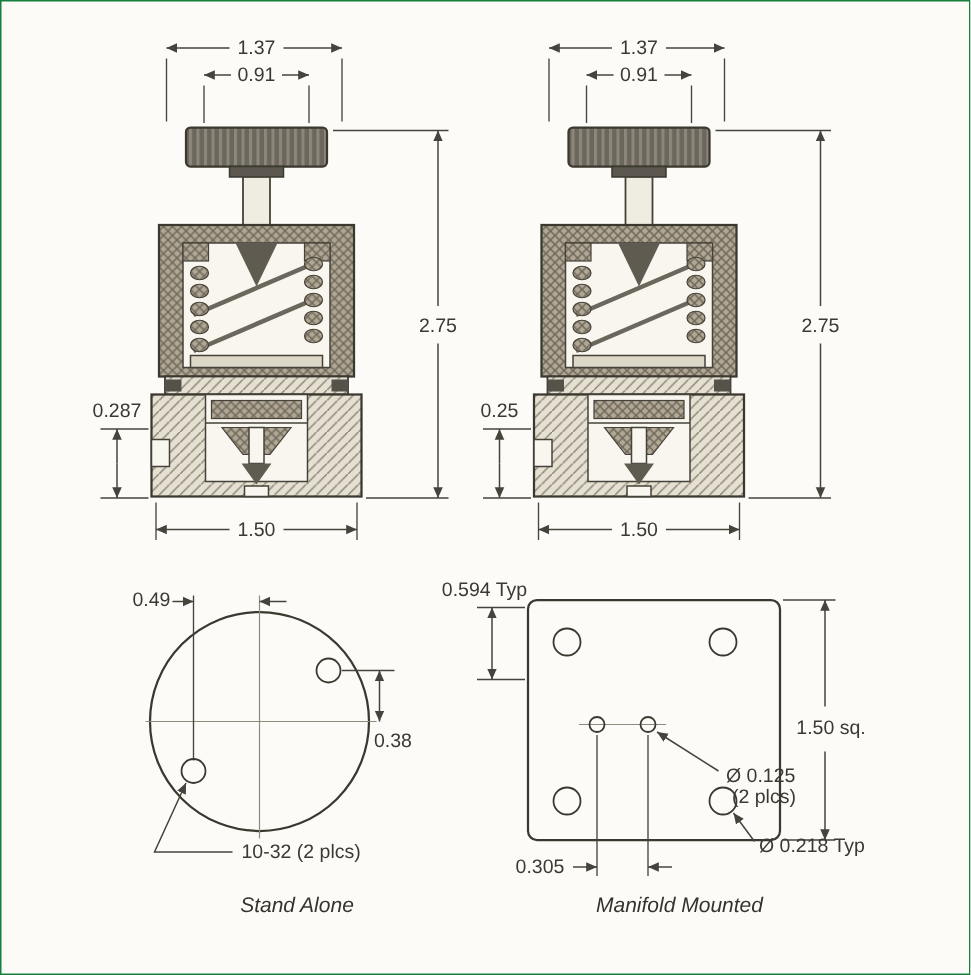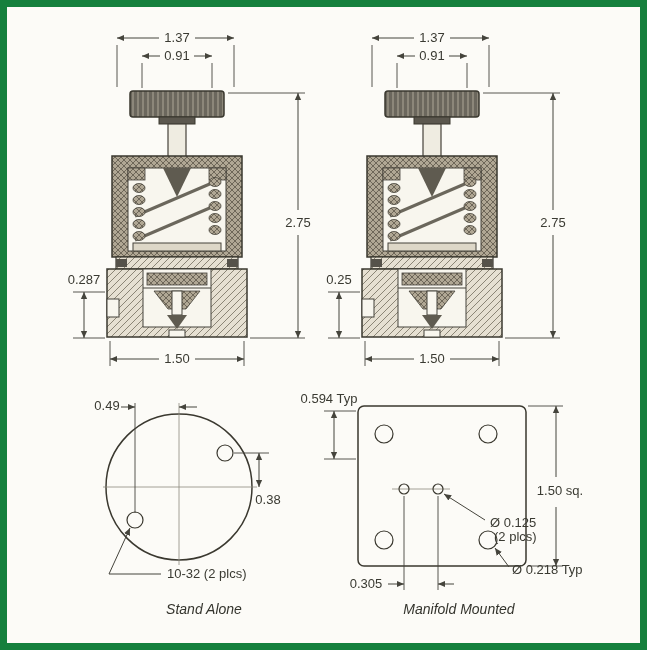--- a/index.html
+++ b/index.html
@@ -1,20 +1,20 @@
 <!DOCTYPE html>
 <html><head>
 <meta charset="utf-8">
 <style>
   html,body{margin:0;padding:0;background:#ffffff;}
   .canvas{
     position:relative;
     width:647px;height:650px;
     background:#fcfbf7;
-    border:7px solid #15803d;
+    border:1px solid #15803d;
     box-sizing:border-box;
     font-family:"Liberation Sans", sans-serif;
     overflow:hidden;
   }
   svg{display:block;}
   .dim{font:13px "Liberation Sans", sans-serif; fill:#3a3a32;}
   .cap{font:italic 14px "Liberation Sans", sans-serif; fill:#34342d;}
   .dimline{stroke:#45443c; stroke-width:1; fill:none;}
   .ext{stroke:#45443c; stroke-width:0.9; fill:none;}
   .cl{stroke:#8d8b7e; stroke-width:0.8; fill:none;}

